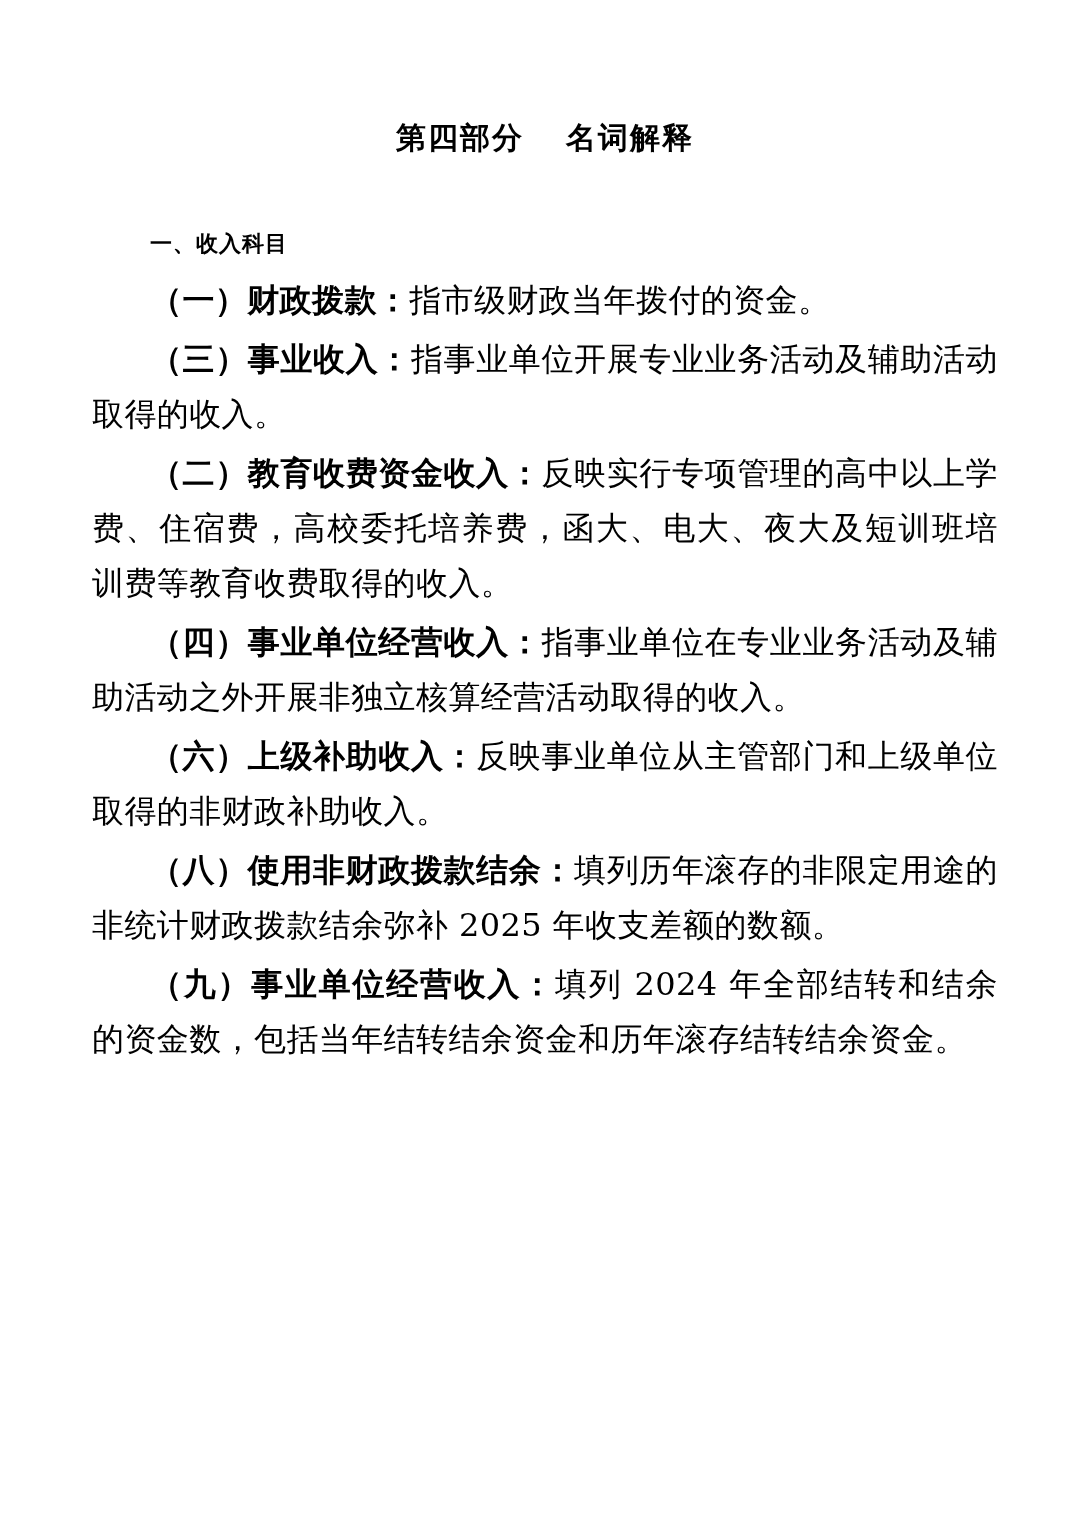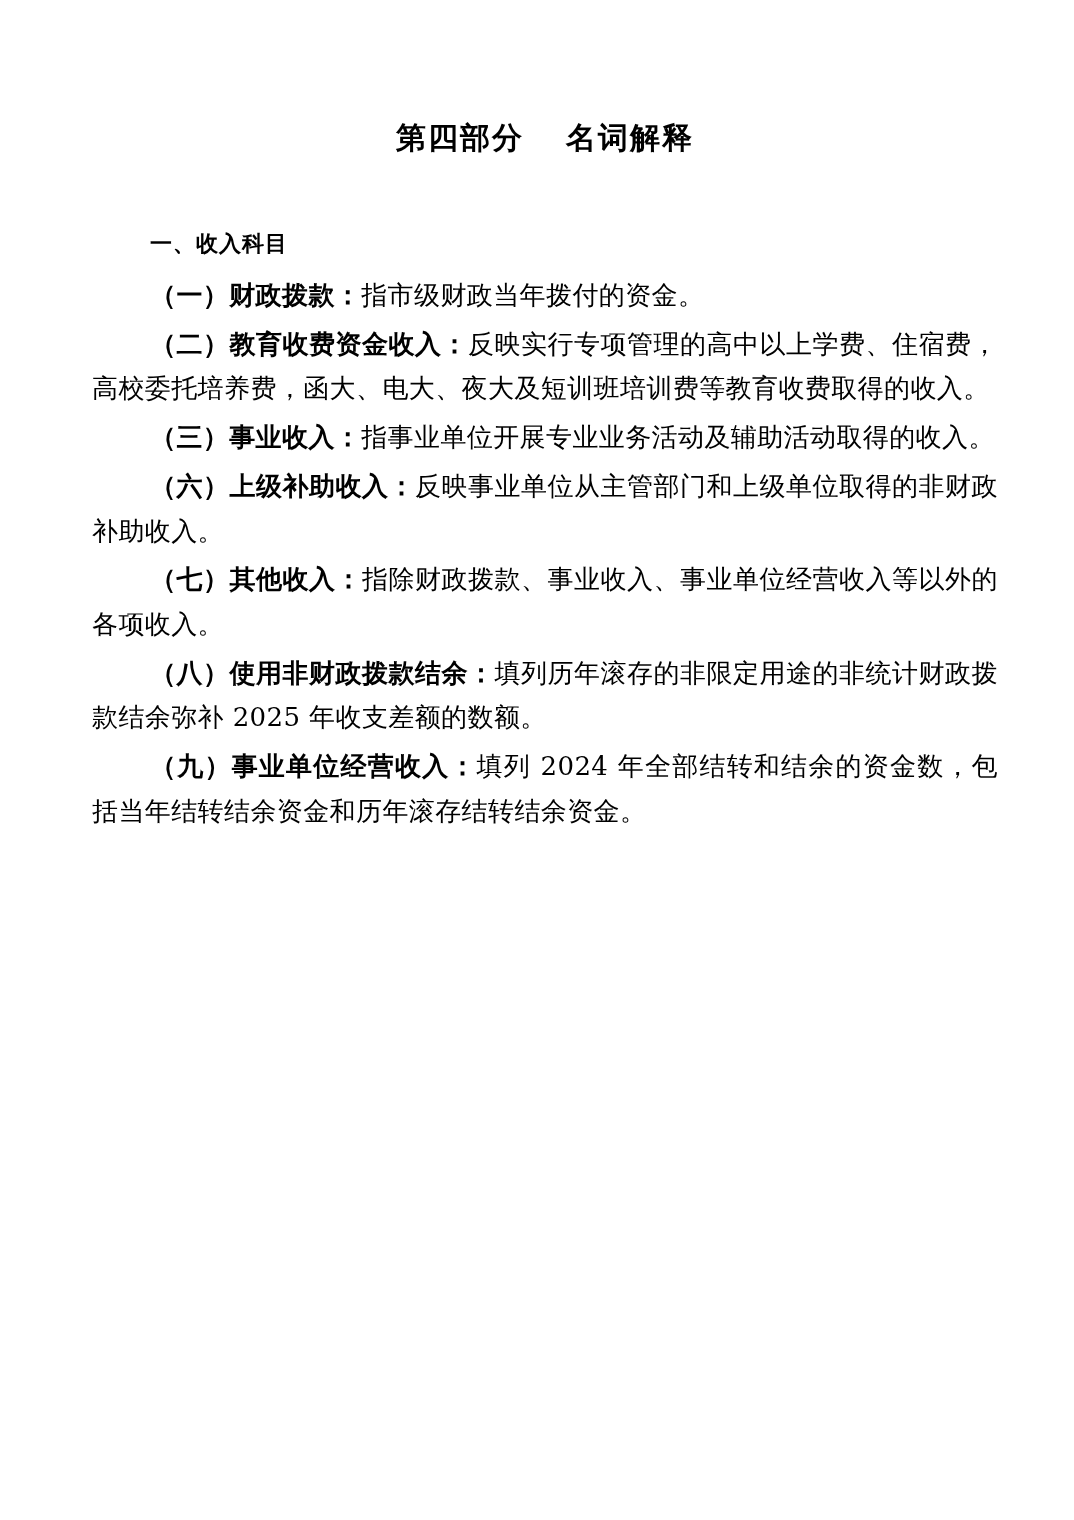--- a/index.html
+++ b/index.html
@@ -34,21 +34,21 @@
     width: 42px;
   }
   .section-heading {
     font-size: 22px;
     font-weight: bold;
     margin: 0 0 14px 0;
     text-indent: 58px;
     letter-spacing: 1px;
   }
   .para {
-    font-size: 26px;
+    font-size: 32px;
     line-height: 1.72;
     margin: 0 0 4px 0;
     text-indent: 58px;
     text-align: justify;
     text-justify: inter-ideograph;
     letter-spacing: 0.4px;
   }
   .para .term {
     font-weight: bold;
   }
@@ -65,36 +65,36 @@
     <span>第四部分</span><span class="gap"></span><span>名词解释</span>
   </h1>
 
   <h2 class="section-heading">一、收入科目</h2>
 
   <p class="para">
     <span class="term">（一）财政拨款：</span><span class="body">指市级财政当年拨付的资金。</span>
   </p>
 
   <p class="para">
+    <span class="term">（三）事业收入：</span><span class="body">指事业单位开展专业业务活动及辅助活动取得的收入。</span>
+  </p>
+
+  <p class="para">
     <span class="term">（二）教育收费资金收入：</span><span class="body">反映实行专项管理的高中以上学费、住宿费，高校委托培养费，函大、电大、夜大及短训班培训费等教育收费取得的收入。</span>
   </p>
 
   <p class="para">
-    <span class="term">（三）事业收入：</span><span class="body">指事业单位开展专业业务活动及辅助活动取得的收入。</span>
+    <span class="term">（四）事业单位经营收入：</span><span class="body">指事业单位在专业业务活动及辅助活动之外开展非独立核算经营活动取得的收入。</span>
   </p>
-
 
 
   <p class="para">
     <span class="term">（六）上级补助收入：</span><span class="body">反映事业单位从主管部门和上级单位取得的非财政补助收入。</span>
   </p>
 
-  <p class="para">
-    <span class="term">（七）其他收入：</span><span class="body">指除财政拨款、事业收入、事业单位经营收入等以外的各项收入。</span>
-  </p>
 
   <p class="para">
     <span class="term">（八）使用非财政拨款结余：</span><span class="body">填列历年滚存的非限定用途的非统计财政拨款结余弥补 2025 年收支差额的数额。</span>
   </p>
 
   <p class="para">
     <span class="term">（九）事业单位经营收入：</span><span class="body">填列 2024 年全部结转和结余的资金数，包括当年结转结余资金和历年滚存结转结余资金。</span>
   </p>
 
 </div>

